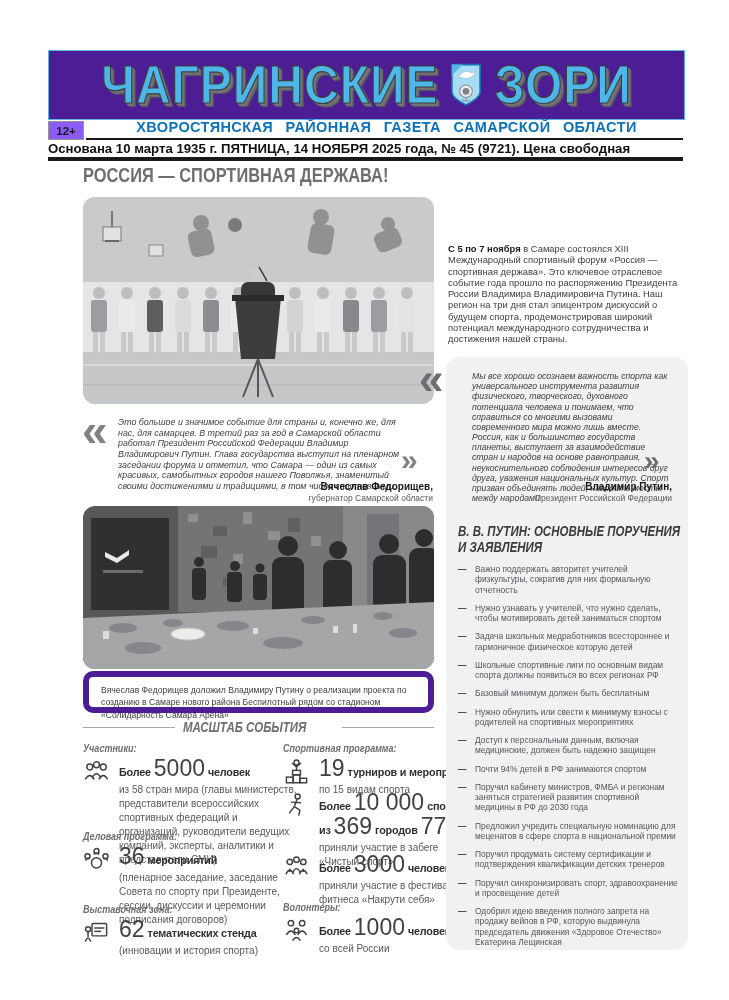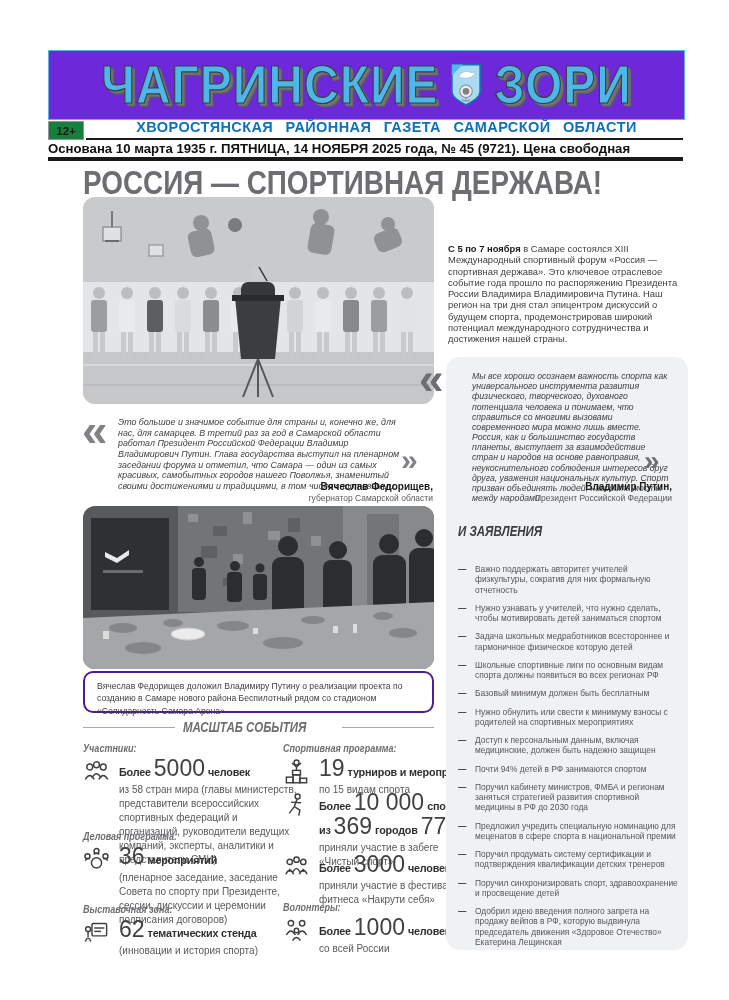--- a/index.html
+++ b/index.html
@@ -3,53 +3,53 @@
 <meta charset="utf-8">
 <style>
   html,body{margin:0;padding:0;background:#ffffff;}
   .page{position:relative;width:729px;height:1000px;background:#fff;
         font-family:"Liberation Sans",sans-serif;color:#414042;overflow:hidden;}
   .abs{position:absolute;}
   .cond{display:inline-block;transform:scaleX(.82);transform-origin:0 0;white-space:nowrap;}
 
   
   .masthead{left:48px;top:50px;width:635px;height:68px;border:1px solid #5ab5e2;
-            display:flex;align-items:center;justify-content:center;gap:12px;background:#6d28d9;}
+            display:flex;align-items:center;justify-content:center;gap:12px;background:#4c1d95;}
   .logo-word{font-size:48px;font-weight:900;color:#4db7e8;letter-spacing:1px;line-height:1;
              -webkit-text-stroke:1.1px #3d3e40;
              text-shadow:2px 2px 0 #737476,3px 3px 0 #6d6e71,4px 4px 1px #58595b;
              transform:scaleY(1.12);}
-  .age{left:48px;top:121px;width:34px;height:17px;border:1px solid #939598;background:#15803d;
+  .age{left:48px;top:121px;width:34px;height:17px;border:1px solid #939598;background:#8b5cf6;
        font-weight:bold;font-size:11.5px;color:#1a1a1a;display:flex;align-items:center;justify-content:center;}
   .subtitle{left:90px;top:119px;width:593px;text-align:center;color:#0d72b9;font-weight:bold;
             font-size:14.5px;letter-spacing:.4px;word-spacing:8px;white-space:nowrap;}
   .rule-thin{left:86px;top:138px;width:597px;height:2px;background:#1a1a1a;}
   .issue{left:48px;top:141px;width:635px;text-align:left;font-weight:bold;font-size:13.2px;
          color:#111;white-space:nowrap;}
   .rule-thick{left:48px;top:157px;width:635px;height:4px;background:#1a1a1a;}
 
-  .headline{left:83px;top:164px;font-size:34px;font-weight:bold;color:#6d6e71;line-height:1.1;}
+  .headline{left:83px;top:164px;font-size:20px;font-weight:bold;color:#6d6e71;line-height:1.1;}
 
   .gov{left:520px;top:161px;width:165px;}
   .gov-text{font-size:7.6px;font-weight:bold;color:#6d6e71;line-height:1.3;margin-top:3px;
             margin-left:66px;letter-spacing:.3px;}
 
   .photo{border-radius:12px;overflow:hidden;line-height:0;}
   .photo1{left:83px;top:197px;width:351px;height:207px;}
   .photo2{left:83px;top:506px;width:351px;height:163px;}
 
   .lq-open{left:82px;top:407px;font-size:46px;font-weight:bold;color:#808285;line-height:1;}
   .lq-text{left:118px;top:417px;width:292px;font-style:italic;font-size:8.9px;line-height:1.2;color:#3f4041;}
   .lq-close{left:401px;top:445px;font-size:30px;font-weight:bold;color:#808285;line-height:1;}
   .author{text-align:right;}
   .author-name{font-weight:bold;font-size:10px;color:#1a1a1a;}
   .author-role{font-size:8.5px;color:#58595b;margin-top:1px;}
   .lq-author{left:233px;top:481px;width:200px;}
 
-  .caption-box{left:83px;top:671px;width:351px;height:42px;border:2px solid #4c1d95;border-radius:10px;
+  .caption-box{left:83px;top:671px;width:351px;height:42px;border:6px solid #4c1d95;border-radius:10px;
                box-sizing:border-box;padding:7px 12px;font-size:8.6px;line-height:1.45;color:#3f4041;}
 
   .scale-head{left:83px;top:720px;width:351px;display:flex;align-items:center;gap:8px;}
   .scale-line{flex:1;height:1px;background:#a7a9ac;}
   .scale-title{font-style:italic;font-weight:bold;font-size:14px;color:#6d6e71;line-height:1;}
 
   .stat-label{font-style:italic;font-weight:bold;font-size:11px;color:#6d6e71;}
   .stat{padding-left:36px;}
   .stat-icon{position:absolute;left:0;top:1px;}
   .stat-main{white-space:nowrap;}
@@ -373,20 +373,21 @@
   </div>
 
   <div class="abs card">
     <div class="abs rq-text">Мы все хорошо осознаем важность спорта как универсального инструмента развития физического, творческого, духовного потенциала человека и понимаем, что справиться со многими вызовами современного мира можно лишь вместе. Россия, как и большинство государств планеты, выступает за взаимодействие стран и народов на основе равноправия, неукоснительного соблюдения интересов друг друга, уважения национальных культур. Спорт призван объединять людей, наводить мосты между народами</div>
     <div class="abs rq-close">»</div>
     <div class="abs rq-author author">
       <div class="author-name">Владимир Путин,</div>
       <div class="author-role">Президент Российской Федерации</div>
     </div>
     <div class="abs pp-head">
+      <div><span class="cond">В. В. ПУТИН: ОСНОВНЫЕ ПОРУЧЕНИЯ</span></div>
       <div><span class="cond">И ЗАЯВЛЕНИЯ</span></div>
     </div>
     <div class="abs pp-list">
       <div class="pp-item">
           <span class="pp-dash">—</span>
           <span>Важно поддержать авторитет учителей физкультуры, сократив для них формальную отчетность</span>
         </div>
       <div class="pp-item">
           <span class="pp-dash">—</span>
           <span>Нужно узнавать у учителей, что нужно сделать, чтобы мотивировать детей заниматься спортом</span>

